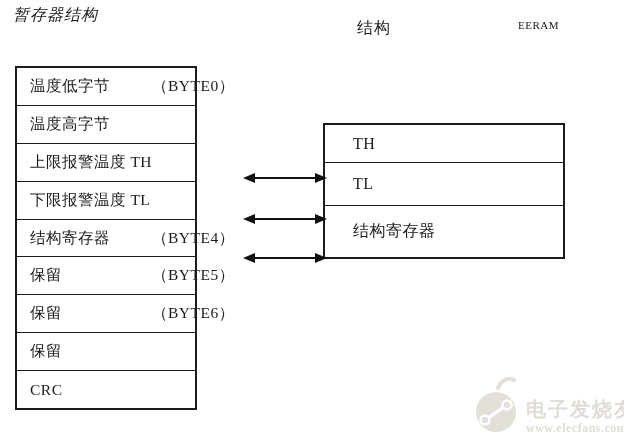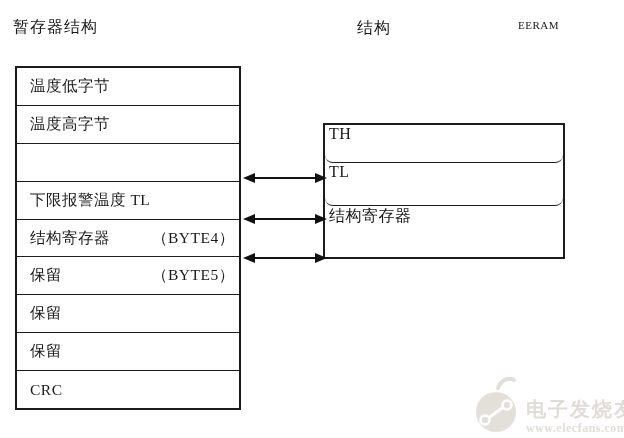--- a/index.html
+++ b/index.html
@@ -2,49 +2,49 @@
 <html><head>
 <meta charset="utf-8">
 <style>
   html,body{margin:0;padding:0;background:#ffffff;}
   .stage{
     position:relative;width:624px;height:438px;background:#ffffff;overflow:hidden;
     font-family:"Liberation Serif","DejaVu Serif",serif;color:#1a1a1a;
   }
   
   .hdr{position:absolute;font-size:16px;letter-spacing:1px;white-space:nowrap;}
-  .hdr-left{left:13px;top:17px;}
+  .hdr-left{left:13px;top:5px;font-style:italic;}
   .hdr-mid{left:357px;top:18px;}
   .hdr-right{left:518px;top:19px;font-size:11px;letter-spacing:0.5px;}
 
   
   .ltable{
-    position:absolute;left:15px;top:66px;width:226px;height:344px;
+    position:absolute;left:15px;top:66px;width:182px;height:344px;
     border:2px solid #1c1c1c;box-sizing:border-box;
     display:flex;flex-direction:column;
   }
   .lrow{
     flex:1;position:relative;display:flex;align-items:center;
     border-bottom:1.5px solid #1c1c1c;box-sizing:border-box;
     font-size:15.5px;
   }
   .lrow:last-child{border-bottom:none;text-align:center;}
   .lrow .lbl{margin-left:13px;white-space:nowrap;letter-spacing:0.5px;}
   .lrow .byt{position:absolute;left:135px;white-space:pre;letter-spacing:0.5px;}
 
   
   .rtable{
     position:absolute;left:323px;top:123px;width:242px;height:136px;
     border:2px solid #1c1c1c;box-sizing:border-box;
     display:grid;grid-template-rows:38px 43px 1fr;
   }
   .rrow{
-    display:flex;align-items:flex-start;padding-left:4px;
+    display:flex;align-items:center;padding-left:28px;
     border-bottom:1.5px solid #1c1c1c;box-sizing:border-box;
-    font-size:16px;letter-spacing:0.5px;border-radius:8px;
+    font-size:16px;letter-spacing:0.5px;
   }
   .rrow:last-child{border-bottom:none;}
 
   
   .arrows{position:absolute;left:240px;top:166px;width:90px;height:102px;}
 
   
   .watermark{position:absolute;left:474px;top:372px;width:150px;height:64px;
     display:flex;align-items:flex-end;}
   .wm-logo{flex:0 0 auto;}
@@ -57,39 +57,42 @@
 
 <div class="stage">
 
   <div class="hdr hdr-left">暂存器结构</div>
   <div class="hdr hdr-mid">结构</div>
   <div class="hdr hdr-right">EERAM</div>
 
   <div class="ltable">
     <div class="lrow">
       <span class="lbl">温度低字节</span>
+      <span class="byt">（BYTE0）</span>
     </div>
     <div class="lrow">
       <span class="lbl">温度高字节</span>
     </div>
     <div class="lrow">
+      <span class="lbl">上限报警温度 TH</span>
     </div>
     <div class="lrow">
       <span class="lbl">下限报警温度 TL</span>
     </div>
     <div class="lrow">
       <span class="lbl">结构寄存器</span>
       <span class="byt">（BYTE4）</span>
     </div>
     <div class="lrow">
       <span class="lbl">保留</span>
       <span class="byt">（BYTE5）</span>
     </div>
     <div class="lrow">
       <span class="lbl">保留</span>
+      <span class="byt">（BYTE6）</span>
     </div>
     <div class="lrow">
       <span class="lbl">保留</span>
     </div>
     <div class="lrow">
       <span class="lbl">CRC</span>
     </div>
   </div>
 
   <div class="rtable">

